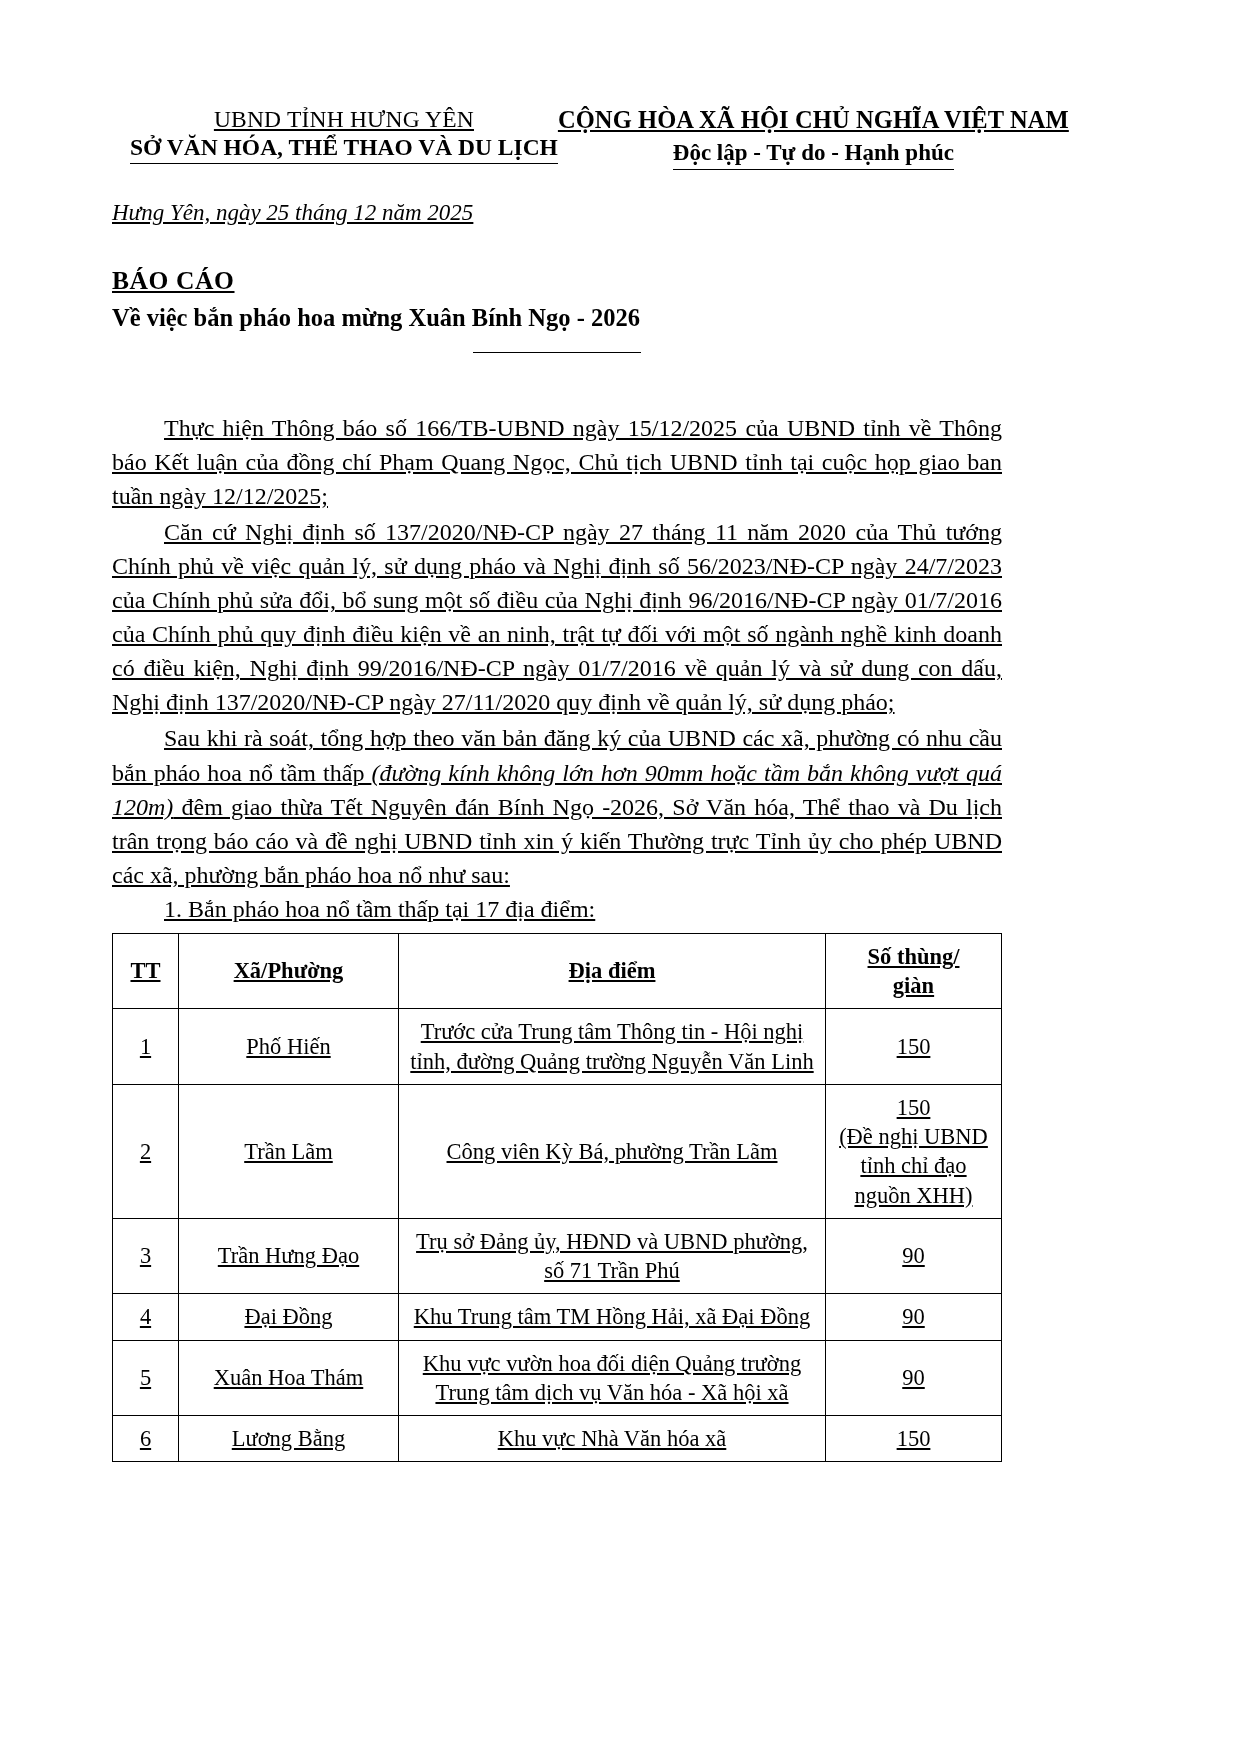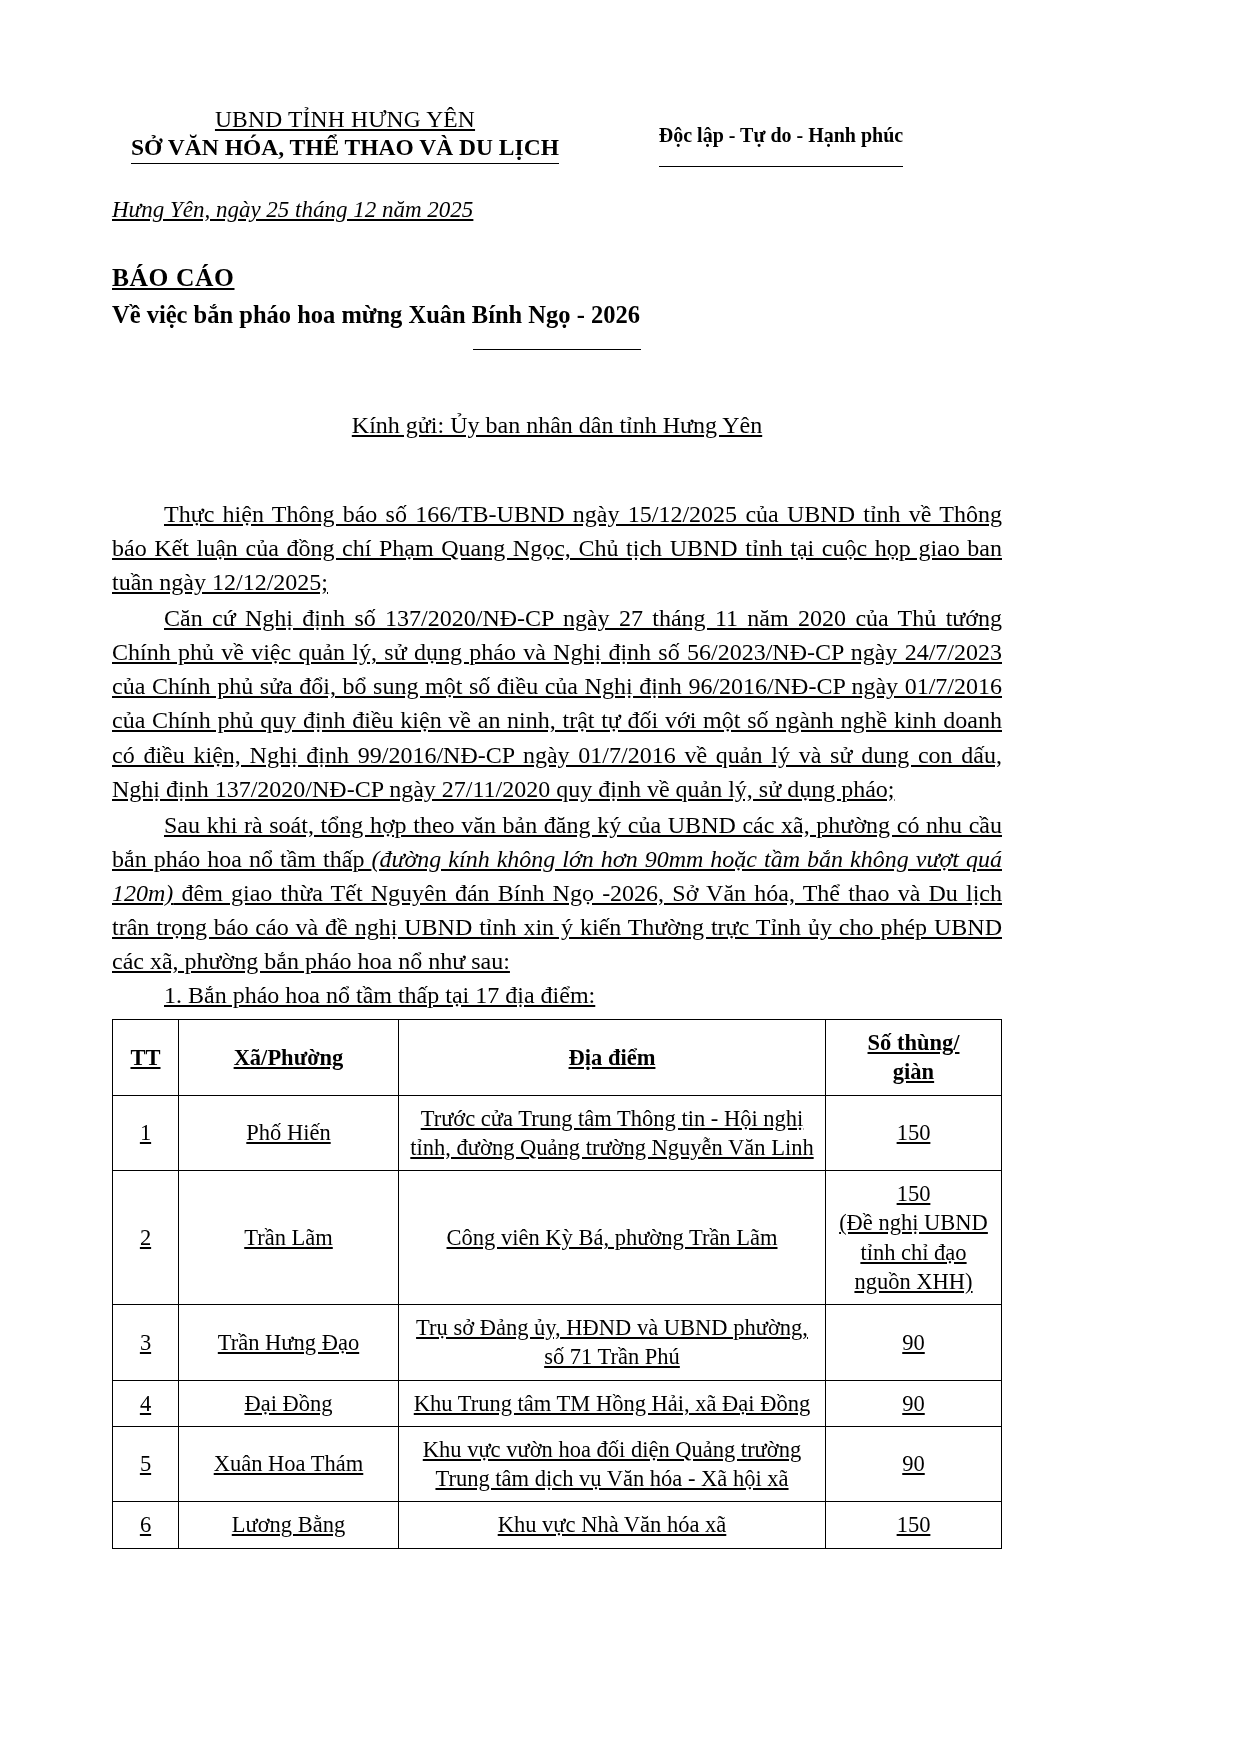--- a/index.html
+++ b/index.html
@@ -55,27 +55,27 @@
     padding-bottom: 1px;
     line-height: 1.22;
   }
   .nation-line1 {
     font-size: 24.5px;
     font-weight: bold;
     white-space: nowrap;
     letter-spacing: 0.1px;
   }
   .nation-line2 {
-    font-size: 20px;
+    font-size: 23px;
     font-weight: bold;
     white-space: nowrap;
     display: inline-block;
     border-bottom: 1.6px solid #000;
-    padding-bottom: 18px;
-    margin-top: 17px;
+    padding-bottom: 1px;
+    margin-top: 5px;
     line-height: 1.25;
   }
 
   .subheader {
     display: flex;
     flex-direction: row;
     align-items: flex-start;
     margin-top: 30px;
   }
   .doc-number {
@@ -172,35 +172,35 @@
 <body>
 
 <div class="page">
 
   <div class="header">
     <div class="hdr-left">
       <div class="org-line1">UBND TỈNH HƯNG YÊN</div>
       <div class="org-line2">SỞ VĂN HÓA, THỂ THAO VÀ DU LỊCH</div>
     </div>
     <div class="hdr-right">
+      <div class="nation-line1">CỘNG HÒA XÃ HỘI CHỦ NGHĨA VIỆT NAM</div>
       <div class="nation-line2">Độc lập - Tự do - Hạnh phúc</div>
     </div>
   </div>
 
   <div class="subheader">
     <div class="doc-place-date">Hưng Yên, ngày 25 tháng 12 năm 2025</div>
   </div>
 
   <div class="title-block">
     <div class="title-main">BÁO CÁO</div>
     <div class="title-sub">Về việc bắn pháo hoa mừng Xuân Bính Ngọ - 2026</div>
     <div class="title-rule"></div>
   </div>
 
-  <div class="recipient">Kính gửi: Ủy ban nhân dân tỉnh Hưng Yên</div>
 
   <div class="body">
     <p>Thực hiện Thông báo số 166/TB-UBND ngày 15/12/2025 của UBND tỉnh về Thông báo Kết luận của đồng chí Phạm Quang Ngọc, Chủ tịch UBND tỉnh tại cuộc họp giao ban tuần ngày 12/12/2025;</p>
     <p>Căn cứ Nghị định số 137/2020/NĐ-CP ngày 27 tháng 11 năm 2020 của Thủ tướng Chính phủ về việc quản lý, sử dụng pháo và Nghị định số 56/2023/NĐ-CP ngày 24/7/2023 của Chính phủ sửa đổi, bổ sung một số điều của Nghị định 96/2016/NĐ-CP ngày 01/7/2016 của Chính phủ quy định điều kiện về an ninh, trật tự đối với một số ngành nghề kinh doanh có điều kiện, Nghị định 99/2016/NĐ-CP ngày 01/7/2016 về quản lý và sử dung con dấu, Nghị định 137/2020/NĐ-CP ngày 27/11/2020 quy định về quản lý, sử dụng pháo;</p>
     <p><span>Sau khi rà soát, tổng hợp theo văn bản đăng ký của UBND các xã, phường có nhu cầu bắn pháo hoa nổ tầm thấp </span><span class="italic">(đường kính không lớn hơn 90mm hoặc tầm bắn không vượt quá 120m)</span><span> đêm giao thừa Tết Nguyên đán Bính Ngọ -2026, Sở Văn hóa, Thể thao và Du lịch trân trọng báo cáo và đề nghị UBND tỉnh xin ý kiến Thường trực Tỉnh ủy cho phép UBND các xã, phường bắn pháo hoa nổ như sau:</span></p>
   </div>
 
   <div class="section-heading">1. Bắn pháo hoa nổ tầm thấp tại 17 địa điểm:</div>
 
   <table class="loc-table">

